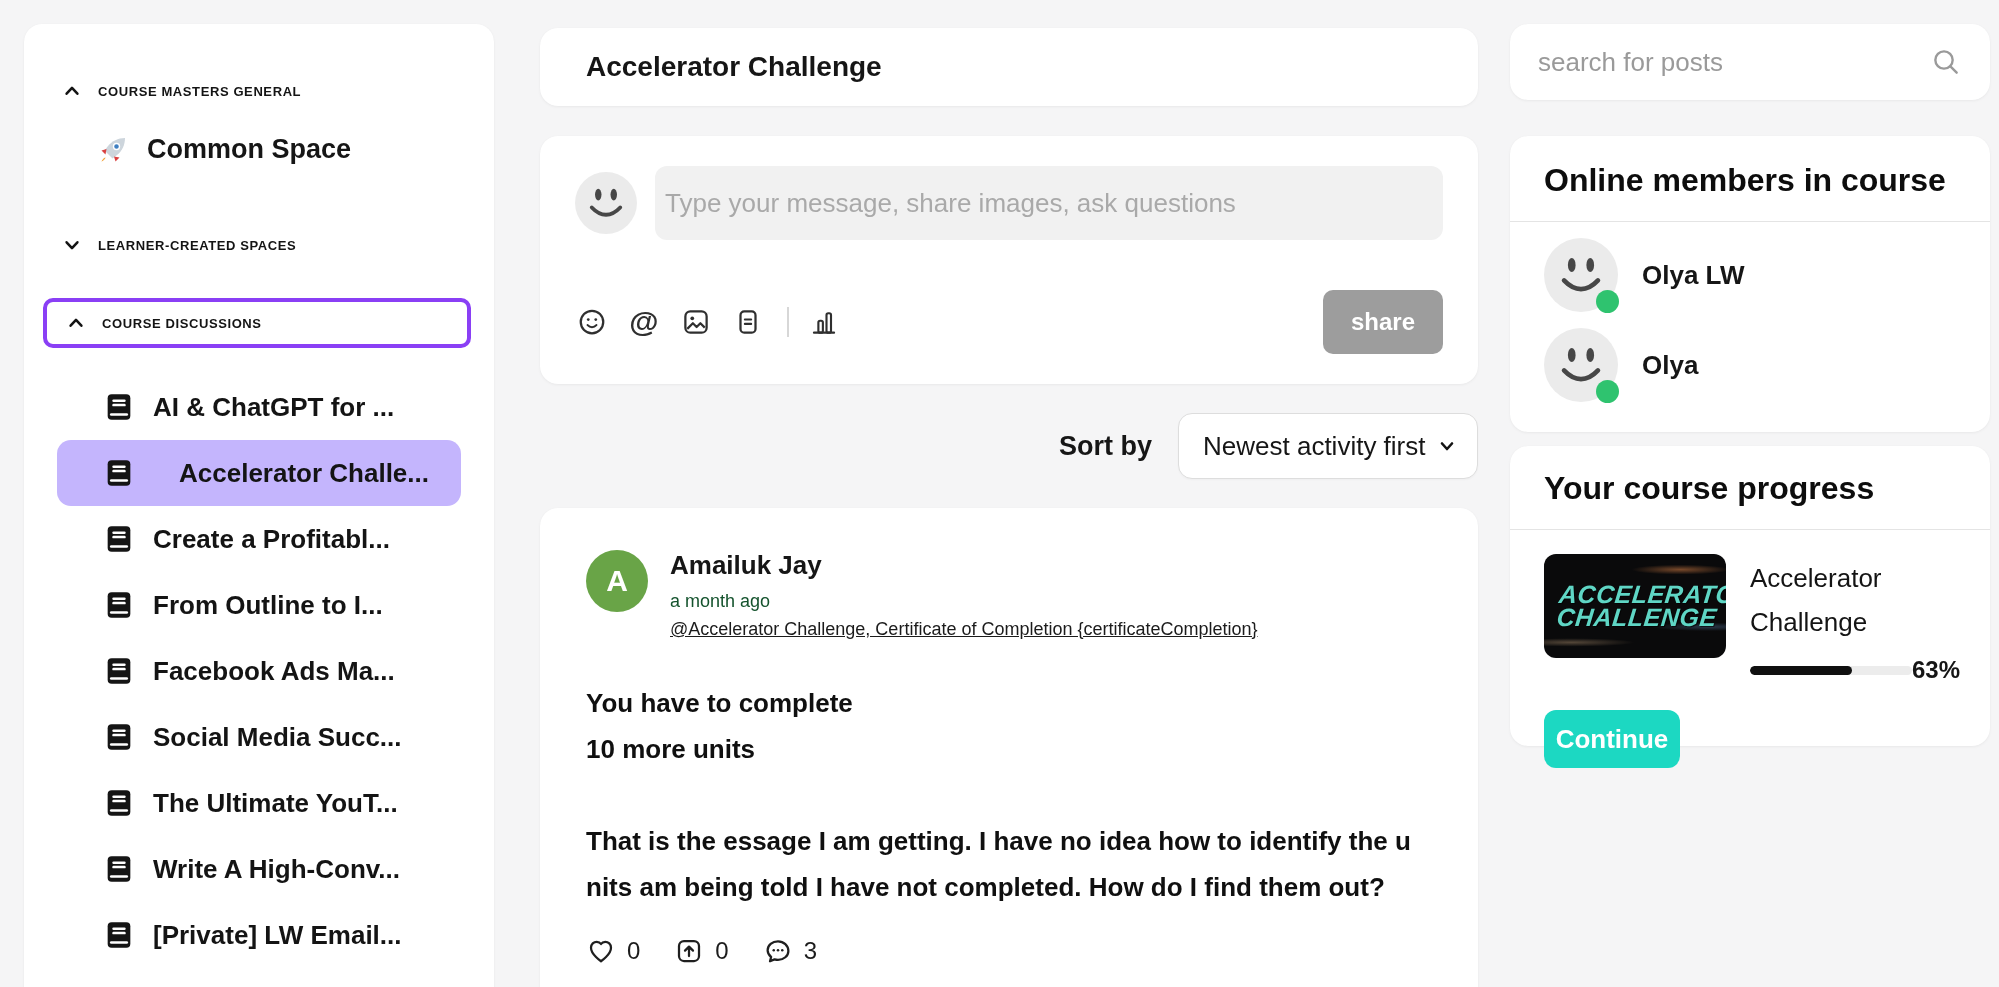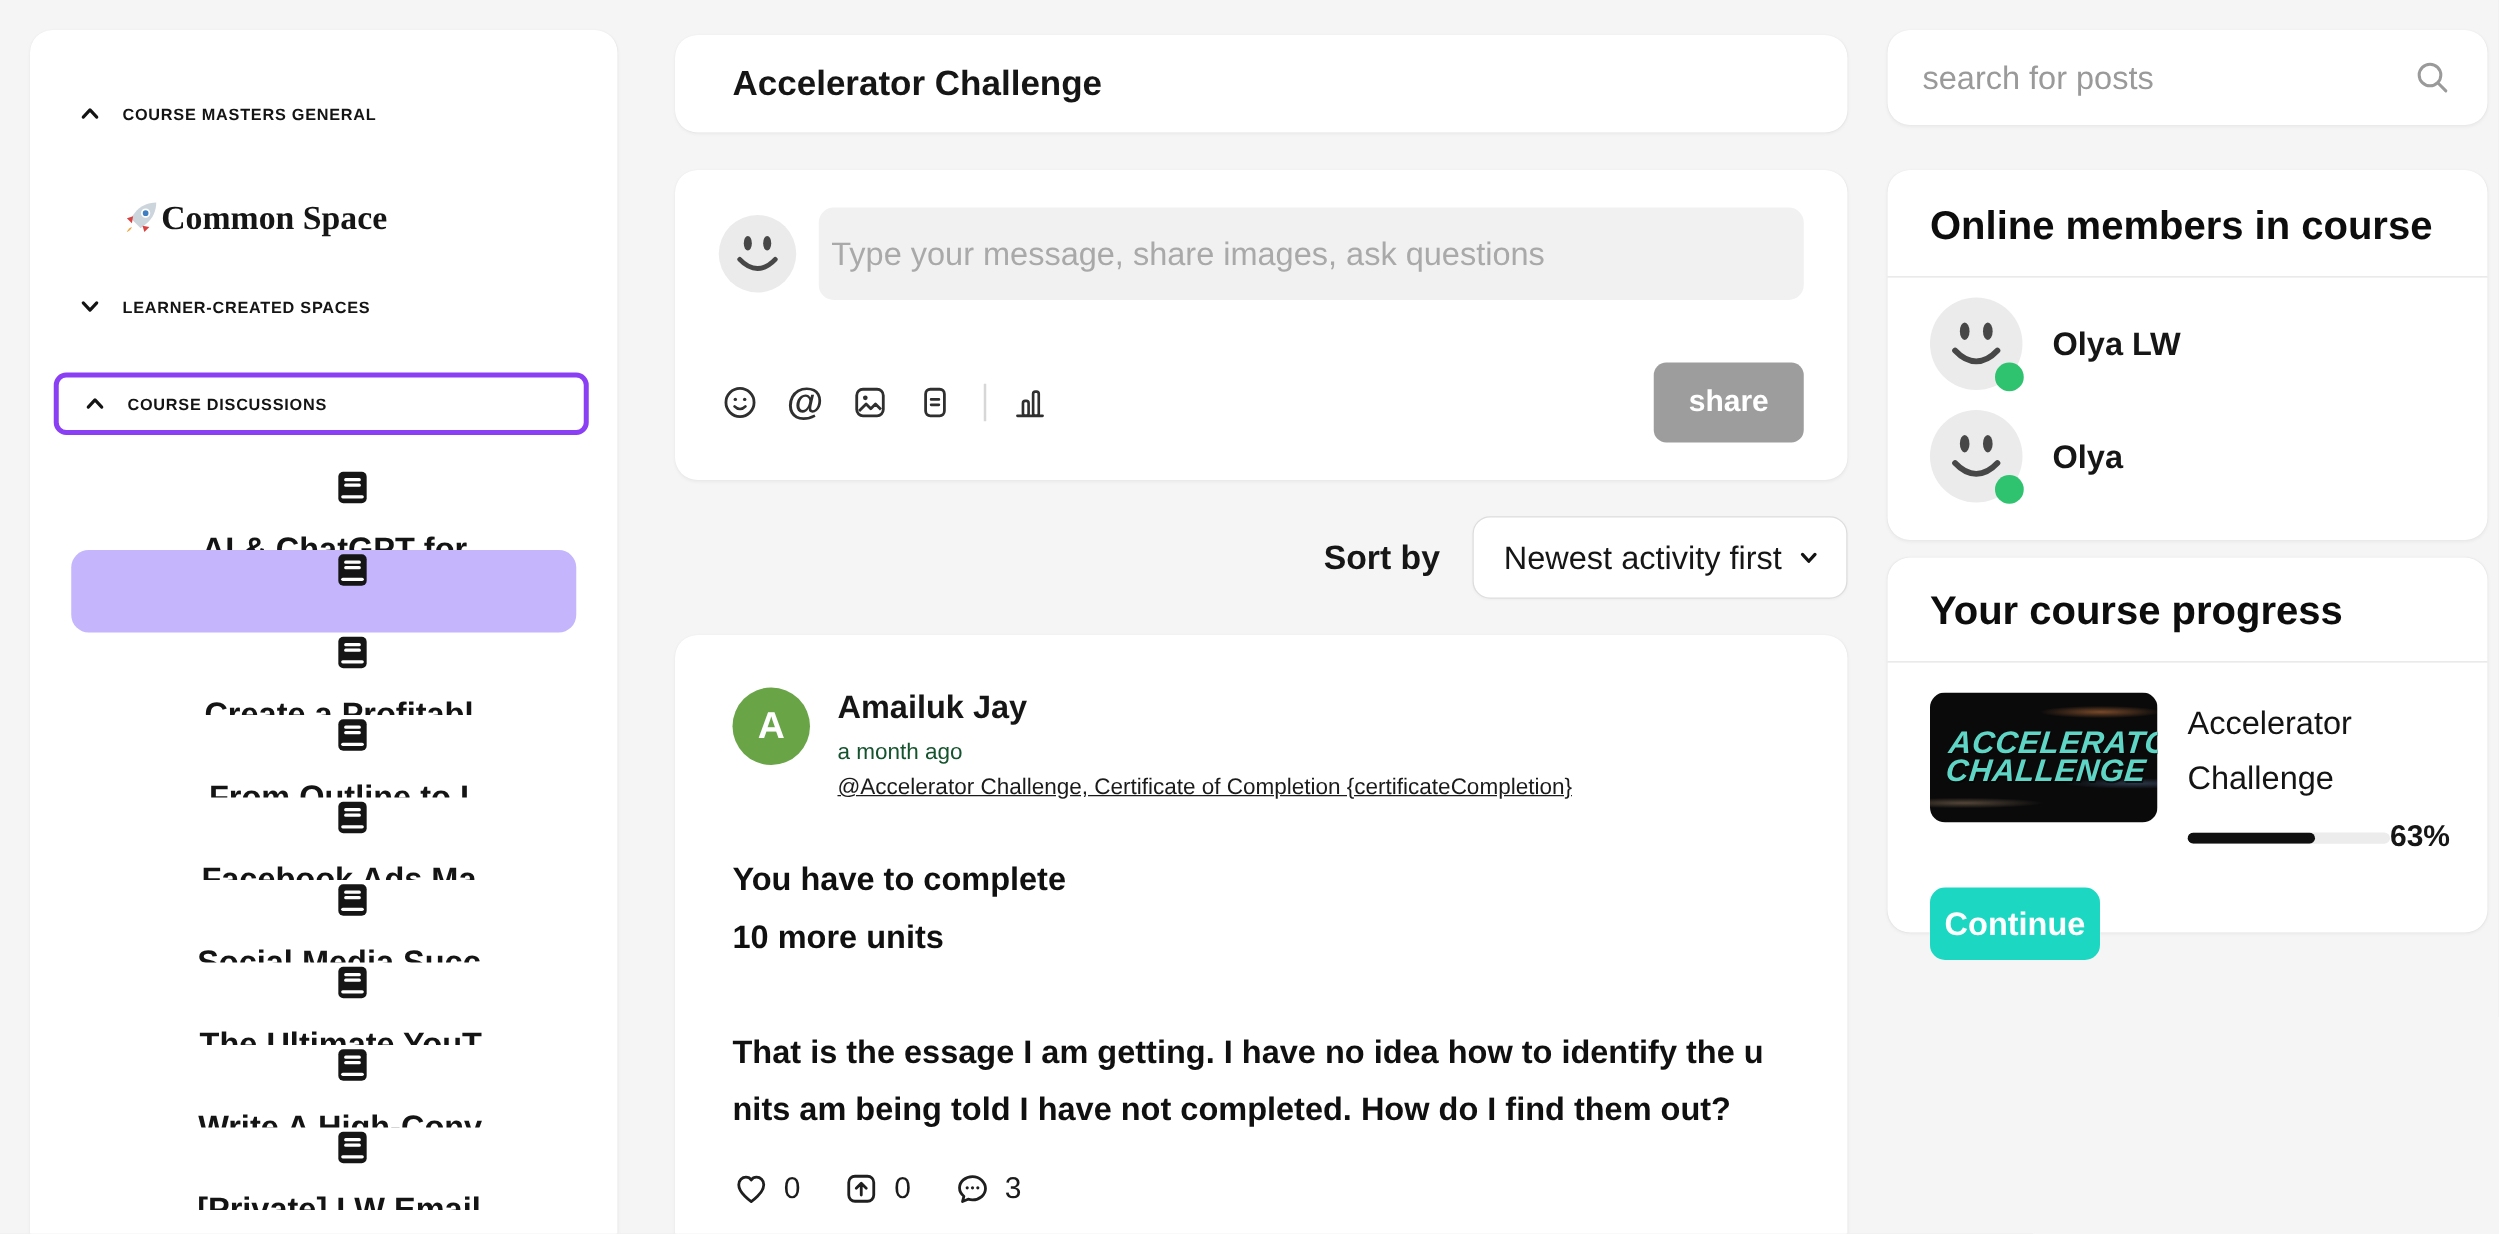--- a/index.html
+++ b/index.html
@@ -4,26 +4,26 @@
 <style>
   * { box-sizing: border-box; margin: 0; padding: 0; }
   body { margin: 0; background: #e9e9ea; font-family: "Liberation Sans", "DejaVu Sans", sans-serif; }
   .canvas { position: relative; width: 1999px; height: 987px; background: #f5f5f6; overflow: hidden; color: #161616; }
   .card { background: #ffffff; border-radius: 18px; box-shadow: 0 1px 3px rgba(0,0,0,.05), 0 0 1px rgba(0,0,0,.04); }
 
   
   .sidebar { position: absolute; left: 24px; top: 24px; width: 470px; height: 1070px; padding: 58px 33px 0 33px; }
   .section-header { display: flex; align-items: center; gap: 17px; padding-left: 6px; font-size: 13px; font-weight: 700; letter-spacing: .6px; color: #141414; cursor: pointer; }
   .section-header .chev { display: flex; width: 18px; }
-  .space-row { display: flex; align-items: flex-end; margin-top: 34px; height: 56px; padding-left: 40px; font-size: 27px; font-weight: 600; white-space: nowrap; font-family: Liberation Serif, serif; }
+  .space-row { display: flex; align-items: flex-start; gap: 18px; margin-top: 34px; height: 56px; padding-left: 40px; font-size: 27px; font-weight: 600; white-space: nowrap; }
   .learner-header { margin-top: 46px; }
   .discussions-box { margin: 44px -10px 0 -14px; border: 4px solid #8A3FF5; border-radius: 10px; padding: 12px 10px 12px 20px; }
   .discussions-box .section-header { padding-left: 0; }
   .thread-list { margin-top: 26px; }
-  .thread-row { display: flex; align-items: center; gap: 18px; height: 66px; padding-left: 46px; border-radius: 14px; font-size: 26px; font-weight: 600; color: #141414; white-space: nowrap; overflow: hidden; cursor: pointer; flex-direction: column; }
+  .thread-row { display: flex; align-items: center; gap: 18px; height: 66px; padding-left: 46px; border-radius: 14px; font-size: 26px; font-weight: 600; color: #141414; white-space: nowrap; overflow: hidden; cursor: pointer; }
   .thread-row.selected { background: #c4b5fd; gap: 44px; }
   .book { flex: 0 0 auto; display: flex; }
 
   
   .page-header { position: absolute; left: 540px; top: 28px; width: 938px; height: 78px; display: flex; align-items: center; padding: 0 46px; font-size: 28px; font-weight: 700; }
   .composer { position: absolute; left: 540px; top: 136px; width: 938px; height: 248px; padding: 30px 35px 0 35px; }
   .composer-top { display: flex; align-items: center; gap: 18px; }
   .avatar-smiley { position: relative; border-radius: 50%; background: #ebebeb; flex: 0 0 auto; }
   .av-62 { width: 62px; height: 62px; }
   .av-74 { width: 74px; height: 74px; }

